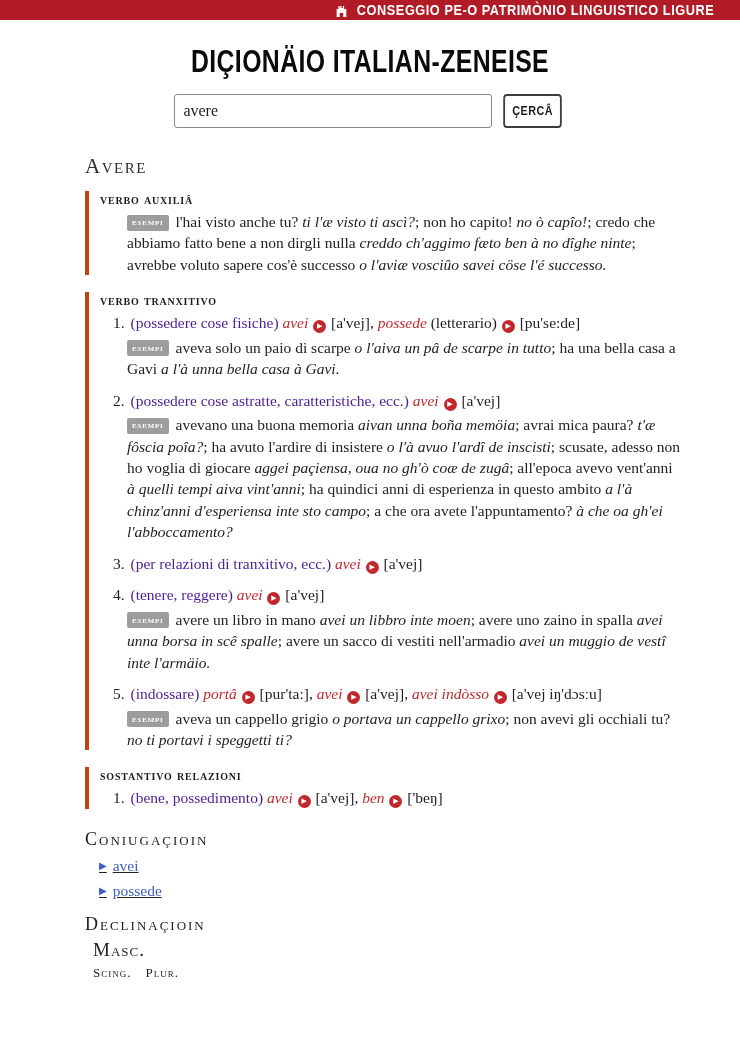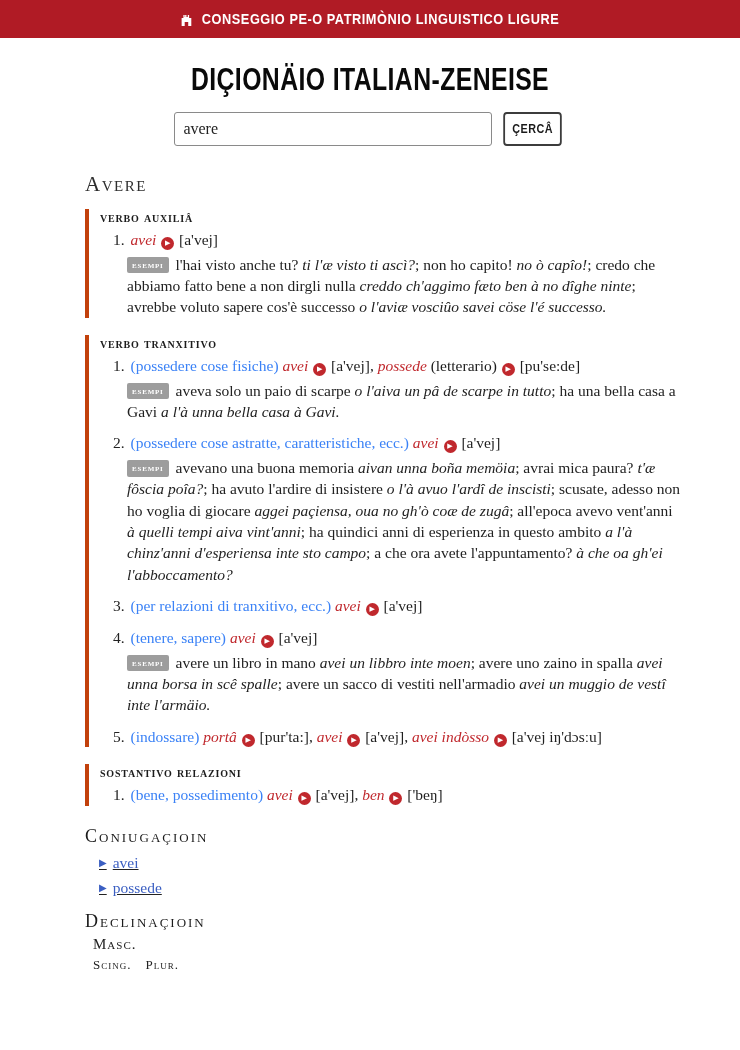--- a/index.html
+++ b/index.html
@@ -2,21 +2,21 @@
 <html><head>
 <meta charset="utf-8">
 <style>
   html,body{margin:0;padding:0;}
   body{
     width:740px;height:1050px;overflow:hidden;background:#fff;
     font-family:"Liberation Serif","DejaVu Serif",serif;color:#222;
   }
   
   .banner{
-    height:38px;background:#b01b25;display:flex;align-items:center;justify-content:center;
+    height:20px;background:#b01b25;display:flex;align-items:center;justify-content:flex-end;
   }
   .banner-inner{
     display:flex;align-items:center;gap:10px;transform:scaleX(0.88);
     color:#fff;font-family:"Liberation Sans","DejaVu Sans",sans-serif;
     font-weight:bold;font-size:14.5px;letter-spacing:0.6px;white-space:nowrap;
   }
   
   .masthead{
     margin:24px 0 14px 0;text-align:center;
   }
@@ -40,21 +40,21 @@
   .headword{
     font-variant:small-caps;font-size:21px;letter-spacing:1.5px;color:#2e2e2e;margin:0 0 12px 0;font-weight:normal;
   }
   .pos-section{border-left:4px solid #c2410c;padding-left:11px;margin:0 0 17px 0;}
   .pos-heading{
     font-variant:small-caps;font-weight:bold;font-size:14.5px;letter-spacing:0.8px;color:#1c1c1c;margin:0 0 3px 0;
   }
   .sense{padding-left:13px;margin:0 0 10px 0;}
   .sense-head{font-size:15.5px;line-height:1.4;}
   .sense-num{margin-right:2px;}
-  .gloss{color:#3b82f6;}
+  .gloss{color:#4c1d95;}
   .term{color:#c0282d;font-style:italic;}
   .note{color:#1c1c1c;}
   .play{
     display:inline-block;width:13px;height:13px;border-radius:50%;background:#c0282d;
     color:#fff;font-size:7px;line-height:13px;text-align:center;vertical-align:0px;
     font-family:"DejaVu Sans",sans-serif;cursor:pointer;margin:0 1px;
   }
   .ipa{color:#1f1f1f;}
   .examples{margin:3px 0 0 14px;font-size:15.5px;line-height:1.38;}
   .badge{
@@ -66,21 +66,21 @@
   .ex-lij{font-style:italic;}
   
   .big-head{
     font-variant:small-caps;font-size:18px;letter-spacing:2px;color:#1c1c1c;
     margin:20px 0 4px 0;font-weight:normal;
   }
   .conj-links{margin:0 0 4px 14px;padding:0;list-style:none;}
   .conj-links li{margin:7px 0;font-size:15.5px;text-decoration:underline;}
   .arrow{color:#3b5fc2;font-size:10px;vertical-align:2px;margin-right:6px;font-family:"DejaVu Sans",sans-serif;}
   .conj-link{color:#3b5fc2;text-decoration:none;cursor:pointer;}
-  .decl-gender{font-variant:small-caps;font-size:15px;letter-spacing:1px;margin:4px 0 2px 8px;}
+  .decl-gender{font-variant:small-caps;font-size:19px;letter-spacing:1px;margin:4px 0 2px 8px;}
   .decl-cols{font-variant:small-caps;font-size:13px;letter-spacing:1px;margin:4px 0 0 8px;display:flex;gap:14px;}
 </style>
 </head>
 <body>
 
 <header class="banner">
   <span class="banner-inner">
     <span style="display:inline-flex;">
       <svg width="15" height="15" viewBox="0 0 15 15" aria-hidden="true">
         <path fill="#ffffff" d="M2 14V6h2V3h1.5v2H6V3h1.5v2H9V3h1.5v3H13v8H9.5v-4h-4v4z"></path>
@@ -99,43 +99,43 @@
   <button class="search-btn">ÇERCÂ</button>
 </div>
 
 <main class="entry">
   <h2 class="headword">Avere</h2>
 
   <div>
       <section class="pos-section">
         <div class="pos-heading">verbo auxiliâ</div>
         <div class="sense">
-          <div class="sense-head"><span class="sense-num">1. </span><span class="term">avei</span> <span class="play">▶</span><span class="ipa"> [a'vej]</span></div>
           <p class="examples"><span class="badge">esempi</span> <span class="ex-it">l'hai visto anche tu?</span> <span class="ex-lij">ti l'æ visto ti ascì?</span>; <span class="ex-it">non ho capito!</span> <span class="ex-lij">no ò capîo!</span>; <span class="ex-it">credo che abbiamo fatto bene a non dirgli nulla</span> <span class="ex-lij">creddo ch'aggimo fæto ben à no dîghe ninte</span>; <span class="ex-it">avrebbe voluto sapere cos'è successo</span> <span class="ex-lij">o l'aviæ vosciûo savei cöse l'é successo.</span></p>
         </div>
       </section>
       <section class="pos-section">
         <div class="pos-heading">verbo tranxitivo</div>
         <div class="sense">
           <div class="sense-head"><span class="sense-num">1. </span><span class="gloss">(possedere cose fisiche) </span><span class="term">avei</span> <span class="play">▶</span><span class="ipa"> [a'vej]</span>, <span class="term">possede</span><span class="note"> (letterario)</span> <span class="play">▶</span><span class="ipa"> [pu'se:de]</span></div>
           <p class="examples"><span class="badge">esempi</span> <span class="ex-it">aveva solo un paio di scarpe</span> <span class="ex-lij">o l'aiva un pâ de scarpe in tutto</span>; <span class="ex-it">ha una bella casa a Gavi</span> <span class="ex-lij">a l'à unna bella casa à Gavi.</span></p>
         </div>
         <div class="sense">
           <div class="sense-head"><span class="sense-num">2. </span><span class="gloss">(possedere cose astratte, caratteristiche, ecc.) </span><span class="term">avei</span> <span class="play">▶</span><span class="ipa"> [a'vej]</span></div>
           <p class="examples"><span class="badge">esempi</span> <span class="ex-it">avevano una buona memoria</span> <span class="ex-lij">aivan unna boña memöia</span>; <span class="ex-it">avrai mica paura?</span> <span class="ex-lij">t'æ fôscia poîa?</span>; <span class="ex-it">ha avuto l'ardire di insistere</span> <span class="ex-lij">o l'à avuo l'ardî de inscisti</span>; <span class="ex-it">scusate, adesso non ho voglia di giocare</span> <span class="ex-lij">aggei paçiensa, oua no gh'ò coæ de zugâ</span>; <span class="ex-it">all'epoca avevo vent'anni</span> <span class="ex-lij">à quelli tempi aiva vint'anni</span>; <span class="ex-it">ha quindici anni di esperienza in questo ambito</span> <span class="ex-lij">a l'à chinz'anni d'esperiensa inte sto campo</span>; <span class="ex-it">a che ora avete l'appuntamento?</span> <span class="ex-lij">à che oa gh'ei l'abboccamento?</span></p>
         </div>
         <div class="sense">
           <div class="sense-head"><span class="sense-num">3. </span><span class="gloss">(per relazioni di tranxitivo, ecc.) </span><span class="term">avei</span> <span class="play">▶</span><span class="ipa"> [a'vej]</span></div>
         </div>
         <div class="sense">
-          <div class="sense-head"><span class="sense-num">4. </span><span class="gloss">(tenere, sapere) </span><span class="term">avei</span> <span class="play">▶</span><span class="ipa"> [a'vej]</span></div>
+          <div class="sense-head"><span class="sense-num">4. </span><span class="gloss">(tenere, reggere) </span><span class="term">avei</span> <span class="play">▶</span><span class="ipa"> [a'vej]</span></div>
           <p class="examples"><span class="badge">esempi</span> <span class="ex-it">avere un libro in mano</span> <span class="ex-lij">avei un libbro inte moen</span>; <span class="ex-it">avere uno zaino in spalla</span> <span class="ex-lij">avei unna borsa in scê spalle</span>; <span class="ex-it">avere un sacco di vestiti nell'armadio</span> <span class="ex-lij">avei un muggio de vestî inte l'armäio.</span></p>
         </div>
         <div class="sense">
           <div class="sense-head"><span class="sense-num">5. </span><span class="gloss">(indossare) </span><span class="term">portâ</span> <span class="play">▶</span><span class="ipa"> [pur'ta:]</span>, <span class="term">avei</span> <span class="play">▶</span><span class="ipa"> [a'vej]</span>, <span class="term">avei indòsso</span> <span class="play">▶</span><span class="ipa"> [a'vej iŋ'dɔsːu]</span></div>
+          <p class="examples"><span class="badge">esempi</span> <span class="ex-it">aveva un cappello grigio</span> <span class="ex-lij">o portava un cappello grixo</span>; <span class="ex-it">non avevi gli occhiali tu?</span> <span class="ex-lij">no ti portavi i speggetti ti?</span></p>
         </div>
       </section>
       <section class="pos-section">
         <div class="pos-heading">sostantivo relazioni</div>
         <div class="sense">
           <div class="sense-head"><span class="sense-num">1. </span><span class="gloss">(bene, possedimento) </span><span class="term">avei</span> <span class="play">▶</span><span class="ipa"> [a'vej]</span>, <span class="term">ben</span> <span class="play">▶</span><span class="ipa"> ['beŋ]</span></div>
         </div>
       </section>
     </div>
 

